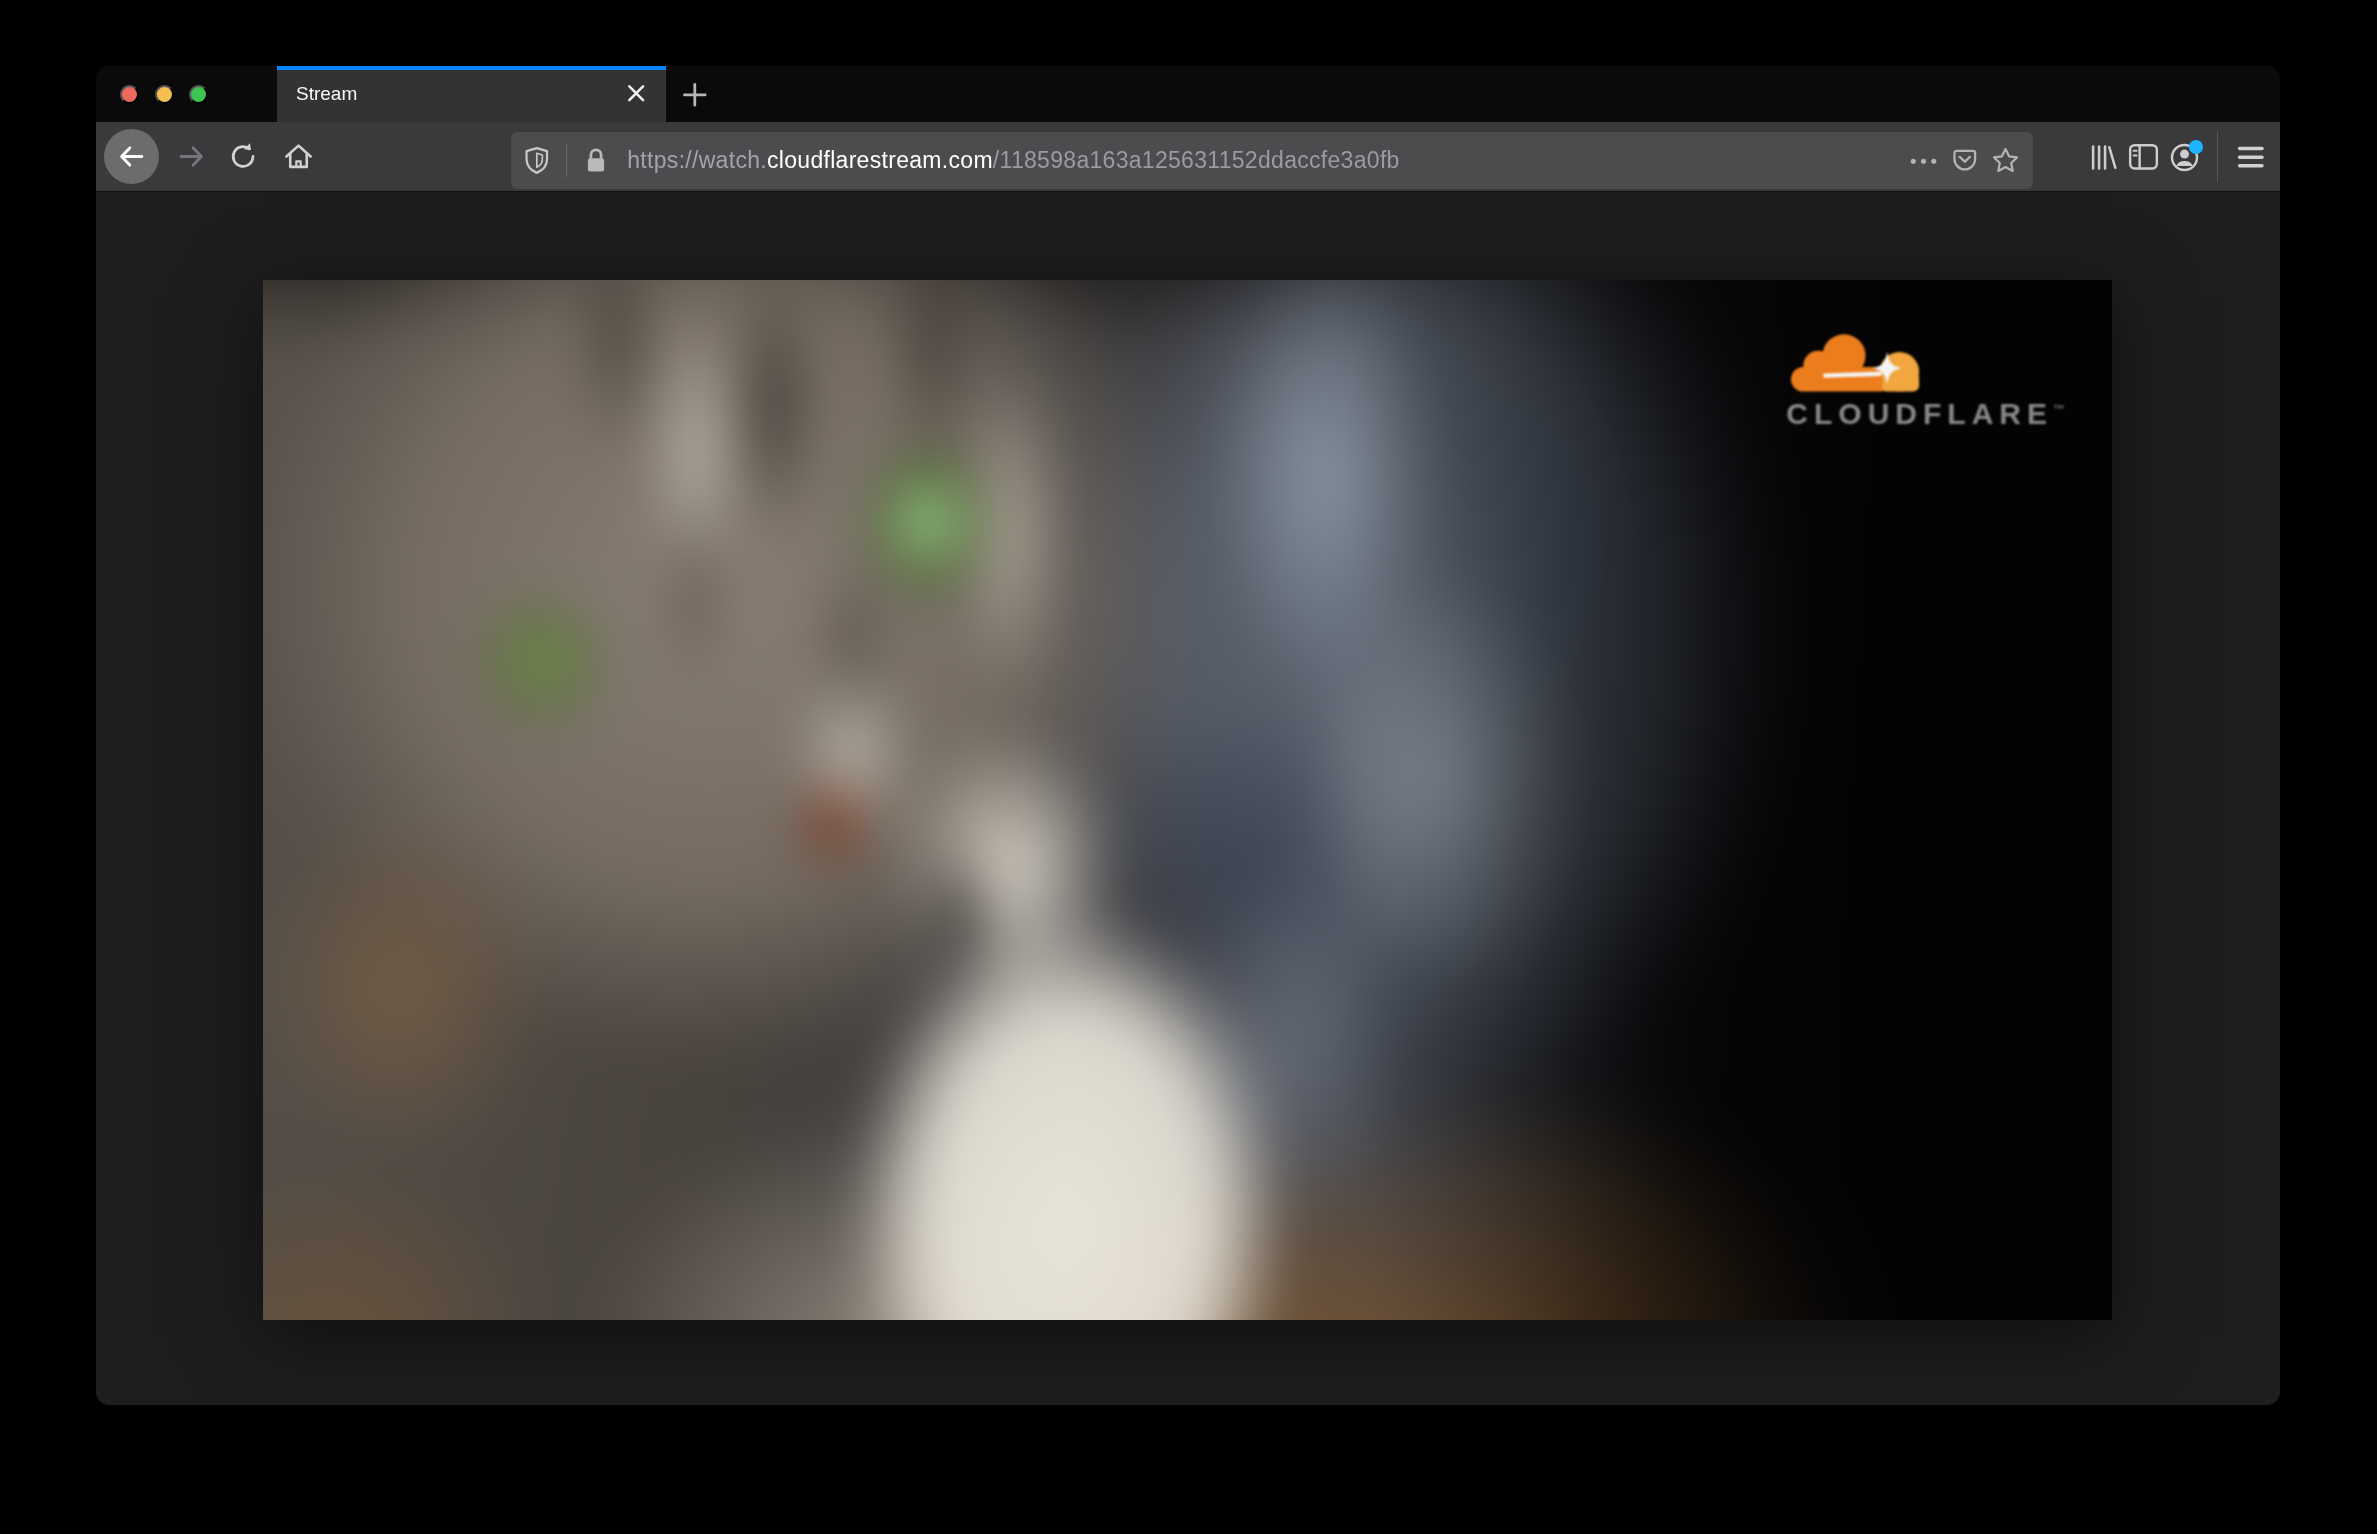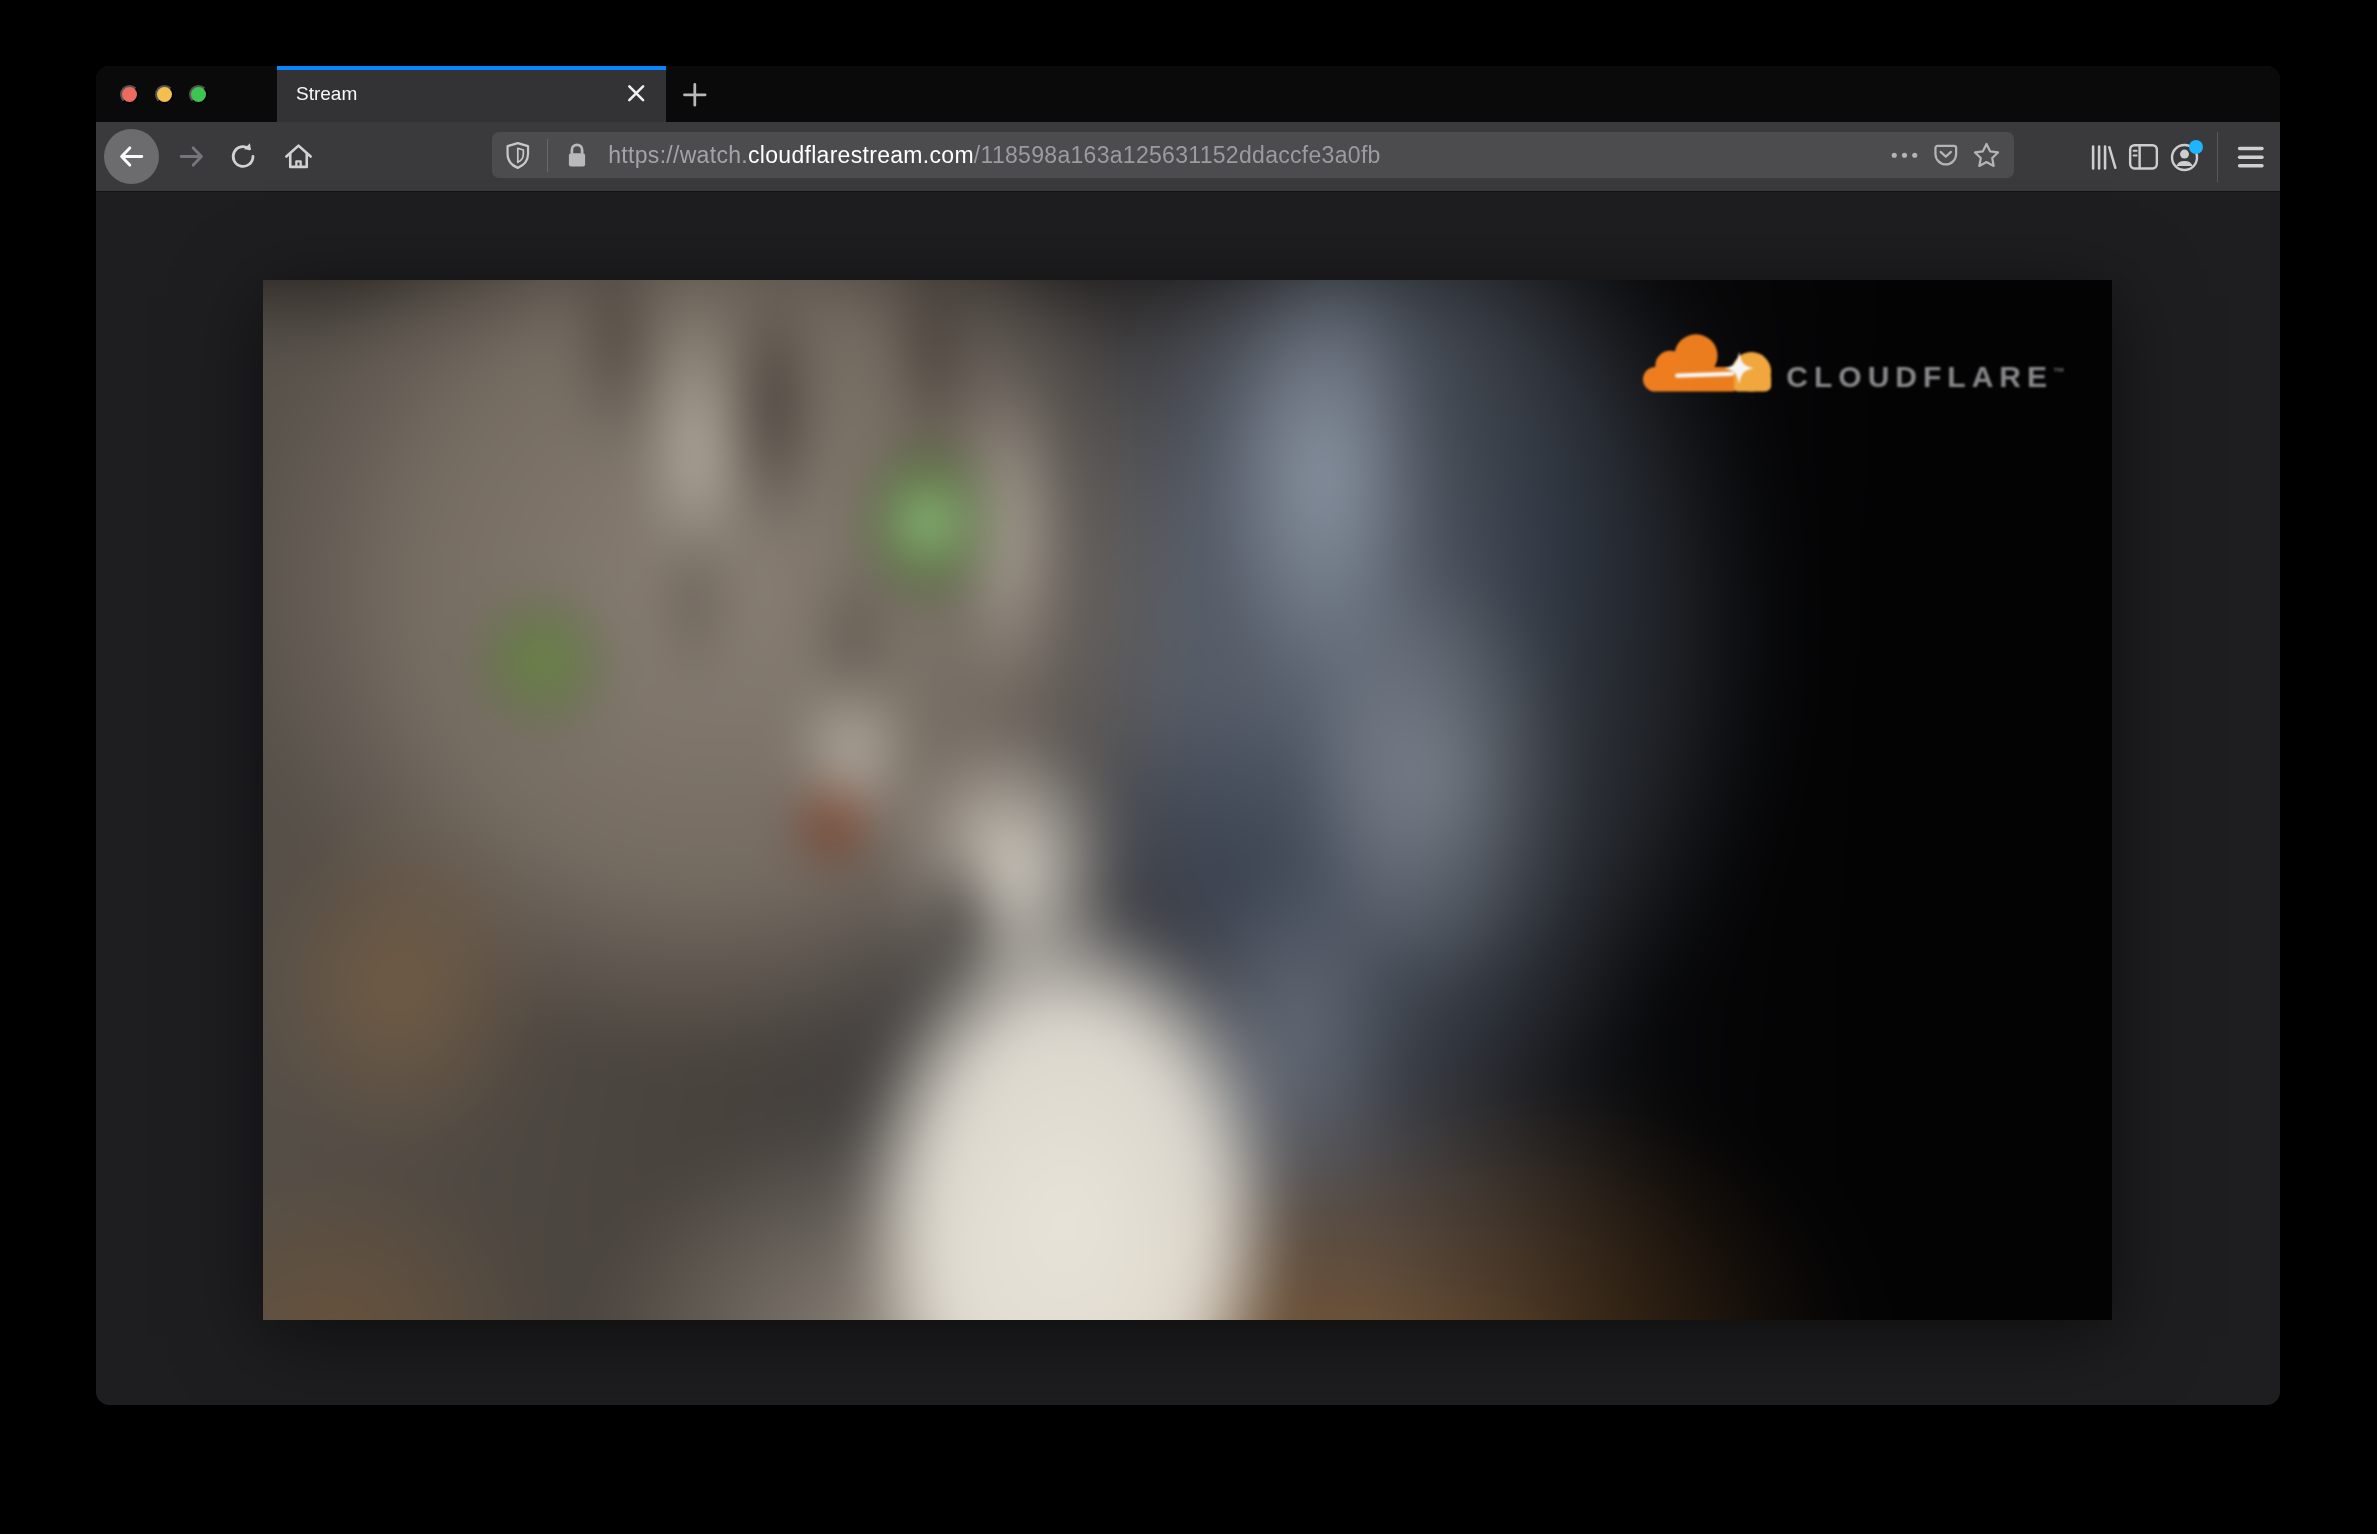--- a/index.html
+++ b/index.html
@@ -44,21 +44,21 @@
   }
   .back-btn{
     position:absolute; left:7.8px; top:6.9px; width:55px; height:55px; border-radius:50%;
     background:#6c6c6f; border:none; display:flex; align-items:center; justify-content:center;
   }
   .fwd-btn   { left:75px;  }
   .reload-btn{ left:127px; }
   .home-btn  { left:182px; }
 
   .urlbar{
-    position:absolute; left:396px; top:10.3px; width:1522px; height:46px;
+    position:absolute; left:415px; top:10.3px; width:1522px; height:57px;
     background:#4c4c4f; border-radius:6.9px; display:flex; align-items:center;
   }
   .urlbar-sep{ width:1.7px; height:33px; background:#68686b; margin:0 12px 0 8.6px; }
   .url-text{ font-size:23px; margin-left:13.8px; white-space:nowrap; letter-spacing:0.3px; flex:1 1 auto; overflow:hidden; }
   .url-prefix{ color:#a4a4a8; }
   .url-domain{ color:#ffffff; }
   .url-path  { color:#9b9ba0; }
   .urlbar .in-btn{
     width:41px; height:41px; border:none; background:transparent; flex:0 0 auto;
     display:flex; align-items:center; justify-content:center;
@@ -126,21 +126,21 @@
       radial-gradient(ellipse 362px 362px at 60% 78%, rgba(82,90,104,.65) 0%, rgba(82,90,104,0) 85%),
       
       radial-gradient(ellipse 500px 371px at 64% 102%, rgba(152,104,53,.95) 0%, rgba(112,75,38,.8) 55%, rgba(112,75,38,0) 90%),
       
       linear-gradient(180deg, rgba(12,10,9,.8) 0%, rgba(12,10,9,0) 11%),
       
       linear-gradient(100deg, #5a544d 0%, #49433d 30%, #3a3a3e 48%, #15161a 66%, #060607 80%, #050506 100%);
   }
 
   .cf-logo{
-    position:absolute; top:45px; right:47px; display:flex; flex-direction:row; align-items:flex-end;
+    position:absolute; top:45px; right:47px; display:flex; flex-direction:column; 
     filter:blur(0.9px); opacity:.96;
   }
   .cf-word{ font-size:30px; font-weight:bold; letter-spacing:6px; color:#8e8e90; margin-top:3.4px; white-space:nowrap; }
   .cf-word sup{ font-size:12px; letter-spacing:0; color:#77777a; }
 
   svg{ display:block; }
 </style>
 </head>
 <body>
 

